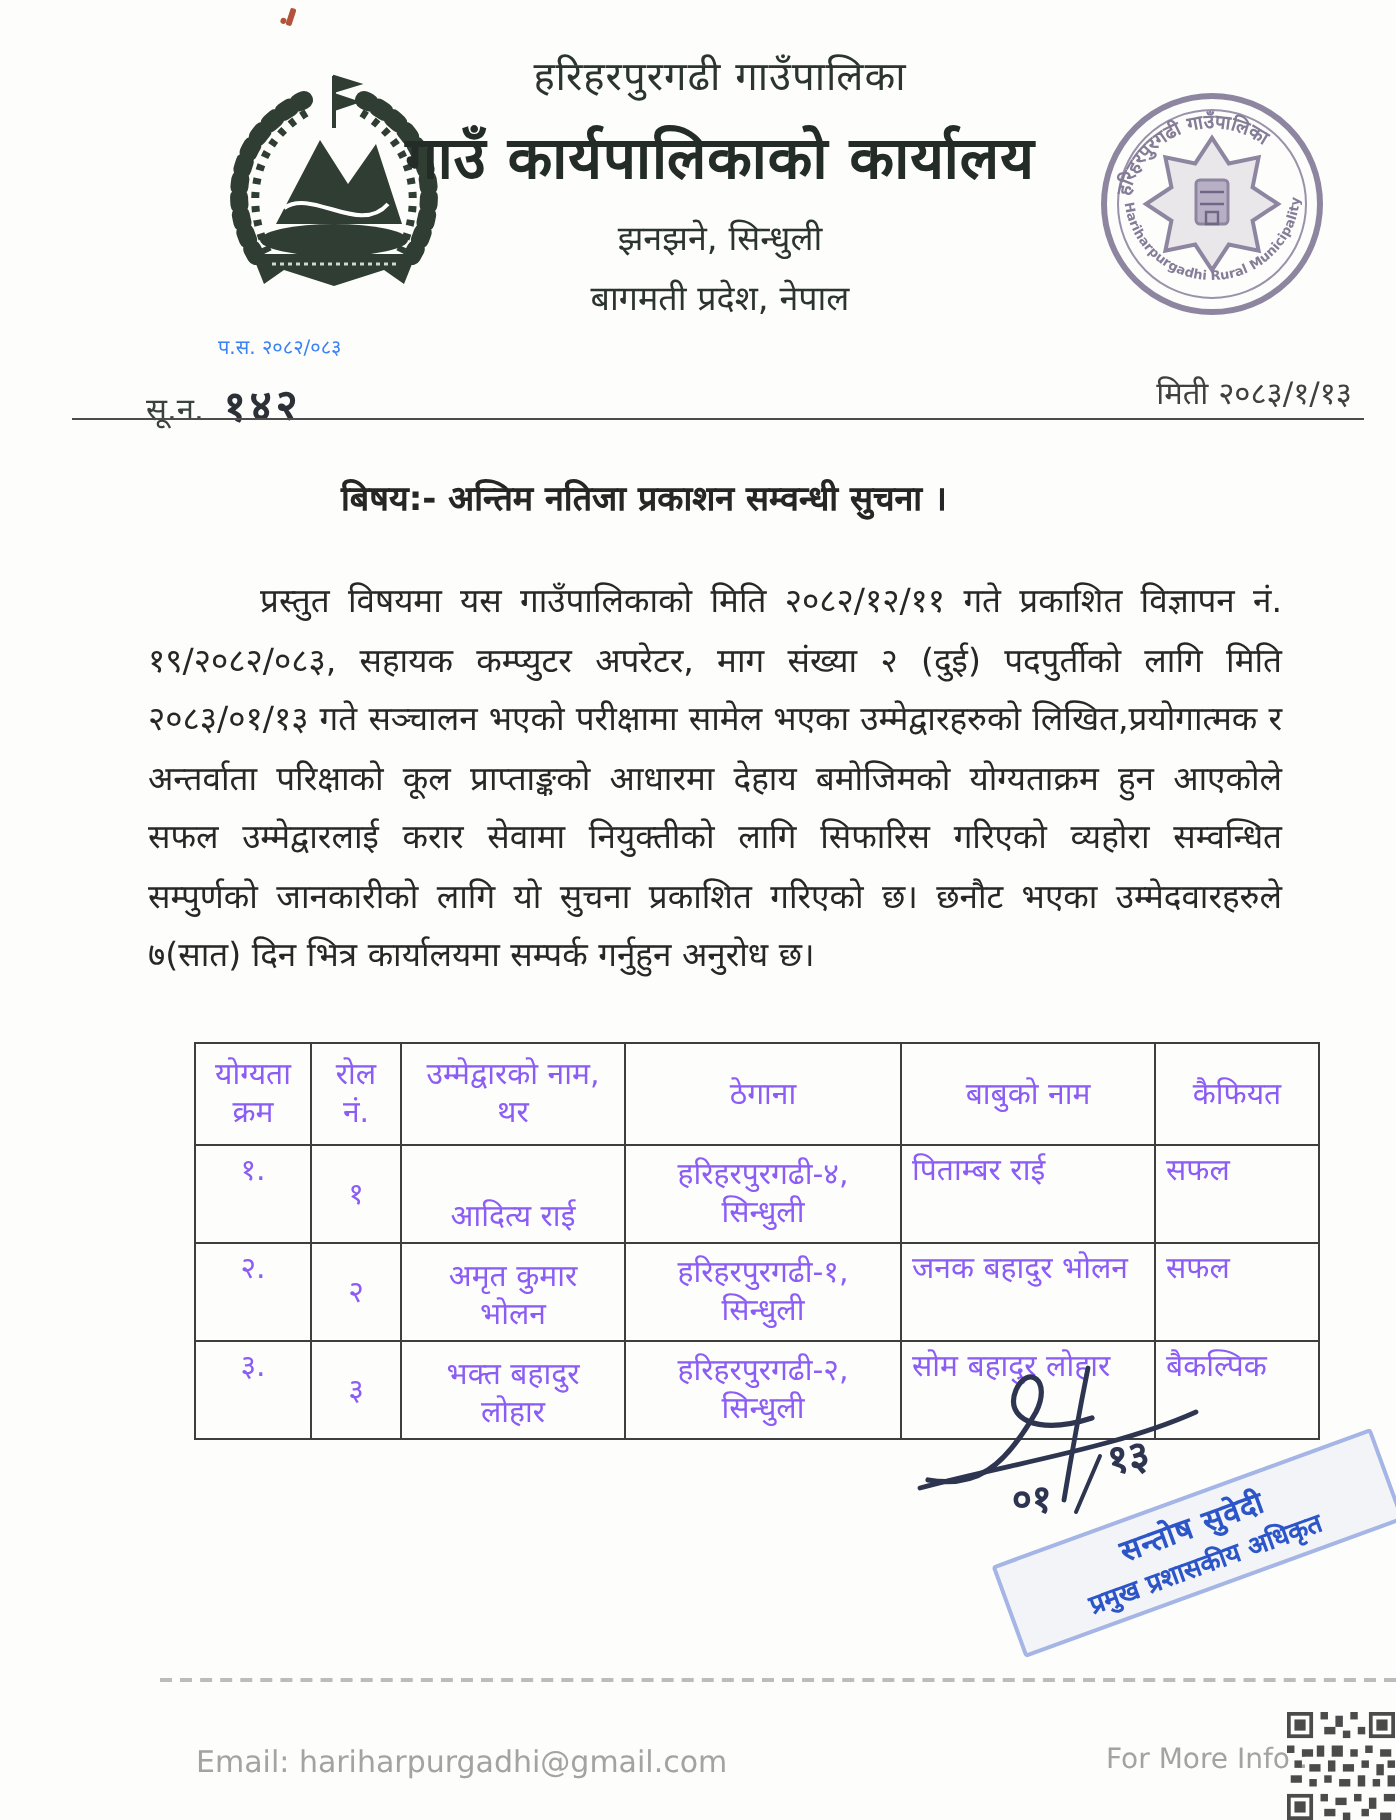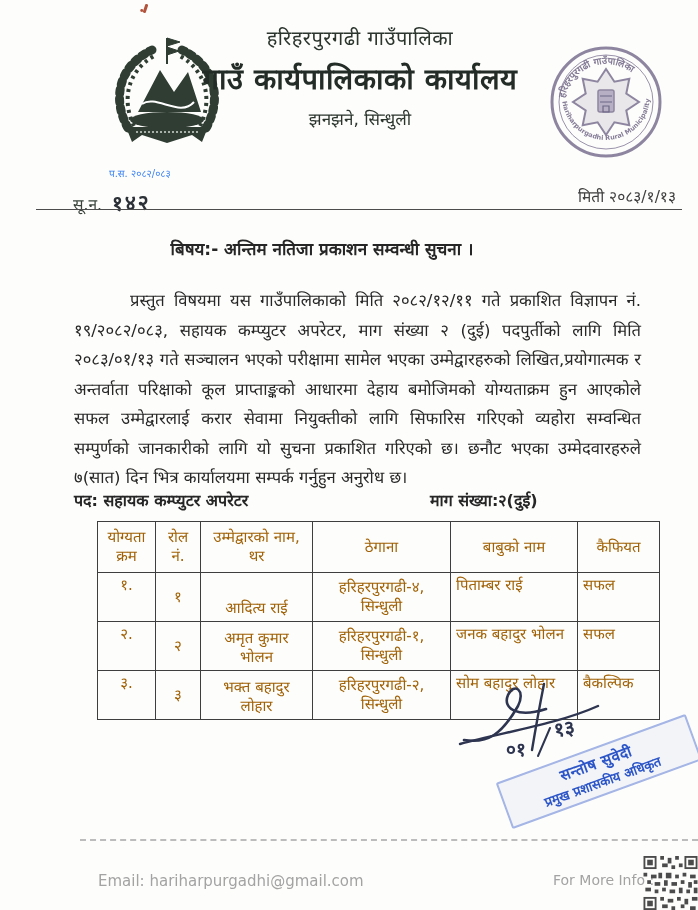--- a/index.html
+++ b/index.html
@@ -35,21 +35,21 @@
     position:absolute;left:74px;top:286px;width:567px;
     font-size:16.6px;line-height:29.5px;text-align:justify;text-indent:56px;color:#272727;
   }
 
   .pos-row{position:absolute;left:74px;top:489px;width:567px;font-size:16px;font-weight:600;color:#262626;}
   .pos-vacancy{position:absolute;left:356px;top:0;}
 
   
   .result-table{
     position:absolute;left:97px;top:521px;width:562px;
-    border-collapse:collapse;table-layout:fixed;font-size:15px;line-height:19px;color:#a16207;padding-left:24px;
+    border-collapse:collapse;table-layout:fixed;font-size:15px;line-height:19px;color:#8b5cf6;padding-left:24px;
   }
   .result-table th,.result-table td{border:1.6px solid #3e3e3e;padding:3px 5px;font-weight:400;}
   .result-table th{height:44px;text-align:center;vertical-align:middle;}
   .result-table td{height:42px;}
   .c-rank{text-align:center;vertical-align:top;padding-top:5px;}
   .c-roll{text-align:center;vertical-align:middle;}
   .c-name{text-align:center;vertical-align:bottom;padding-bottom:4px;}
   .c-addr{text-align:center;vertical-align:middle;}
   .c-father{text-align:left;vertical-align:top;padding-top:5px;padding-left:8px;}
   .c-remark{text-align:left;vertical-align:top;padding-top:5px;padding-left:8px;}
@@ -92,20 +92,21 @@
     <path d="M44 74 C58 64 82 88 96 72" stroke="#ffffff" stroke-width="2" fill="none"></path>
     <ellipse cx="69" cy="90" rx="37" ry="8" fill="#2f3d33"></ellipse>
     <path d="M28 97 L110 97 L104 112 L94 105 L69 113 L44 105 L34 112 Z" fill="#2f3d33"></path>
     <path d="M38 102 h62" stroke="#cfd6cf" stroke-width="1.5" stroke-dasharray="2 2" fill="none"></path>
   </svg>
 
   <div class="head-block">
     <div class="head-municipality">हरिहरपुरगढी गाउँपालिका</div>
     <div class="head-office">गाउँ कार्यपालिकाको कार्यालय</div>
     <div class="head-place">झनझने, सिन्धुली</div>
+    <div class="head-province">बागमती प्रदेश, नेपाल</div>
   </div>
 
   <svg class="seal" viewBox="0 0 120 116" xmlns="http://www.w3.org/2000/svg" xmlns:xlink="http://www.w3.org/1999/xlink">
     <circle cx="60" cy="58" r="54" fill="none" stroke="#8e86a0" stroke-width="3"></circle>
     <circle cx="60" cy="58" r="47" fill="none" stroke="#9a92ab" stroke-width="1"></circle>
     <polygon points="93,58 80.3,66.4 83.3,81.3 68.4,78.3 60,91 51.6,78.3 36.7,81.3 39.7,66.4 27,58 39.7,49.6 36.7,34.7 51.6,37.7 60,25 68.4,37.7 83.3,34.7 80.3,49.6" fill="rgba(142,134,160,0.18)" stroke="#8e86a0" stroke-width="2"></polygon>
     <rect x="52" y="46" width="16" height="22" rx="2" fill="#b7b0c4" stroke="#8e86a0" stroke-width="1.5"></rect>
     <path d="M54 52 h12 M54 58 h12 M57 62 h6 v6 h-6 z" stroke="#6f6785" stroke-width="1.2" fill="none"></path>
     <path id="sealTop" d="M 18 62 A 42 42 0 0 1 102 62" fill="none"></path>
     <path id="sealBot" d="M 16 52 A 44 44 0 0 0 104 52" fill="none"></path>
@@ -121,24 +122,20 @@
   <div class="ref-sn">
     <span>सू.न.</span><span class="ref-sn-no">१४२</span>
   </div>
   <div class="ref-date">मिती २०८३/१/१३</div>
   <div class="ref-underline"></div>
 
   <div class="subject">बिषय:- अन्तिम नतिजा प्रकाशन सम्वन्धी सुचना ।</div>
 
   <div class="body-para">प्रस्तुत विषयमा यस गाउँपालिकाको मिति २०८२/१२/११ गते प्रकाशित विज्ञापन नं. १९/२०८२/०८३, सहायक कम्प्युटर अपरेटर, माग संख्या २ (दुई) पदपुर्तीको लागि मिति २०८३/०१/१३ गते सञ्चालन भएको परीक्षामा सामेल भएका उम्मेद्वारहरुको लिखित,प्रयोगात्मक र अन्तर्वाता परिक्षाको कूल प्राप्ताङ्कको आधारमा देहाय बमोजिमको योग्यताक्रम हुन आएकोले सफल उम्मेद्वारलाई करार सेवामा नियुक्तीको लागि सिफारिस गरिएको व्यहोरा सम्वन्धित सम्पुर्णको जानकारीको लागि यो सुचना प्रकाशित गरिएको छ। छनौट भएका उम्मेदवारहरुले ७(सात) दिन भित्र कार्यालयमा सम्पर्क गर्नुहुन अनुरोध छ।</div>
 
-  <div class="pos-row">
-    <span>पद: सहायक कम्प्युटर अपरेटर</span>
-    <span class="pos-vacancy">माग संख्या:२(दुई)</span>
-  </div>
 
   <table class="result-table">
     <colgroup>
       <col style="width:58px">
         <col style="width:45px">
         <col style="width:112px">
       <col style="width:138px">
         <col style="width:127px">
         <col style="width:82px">
     </colgroup>

